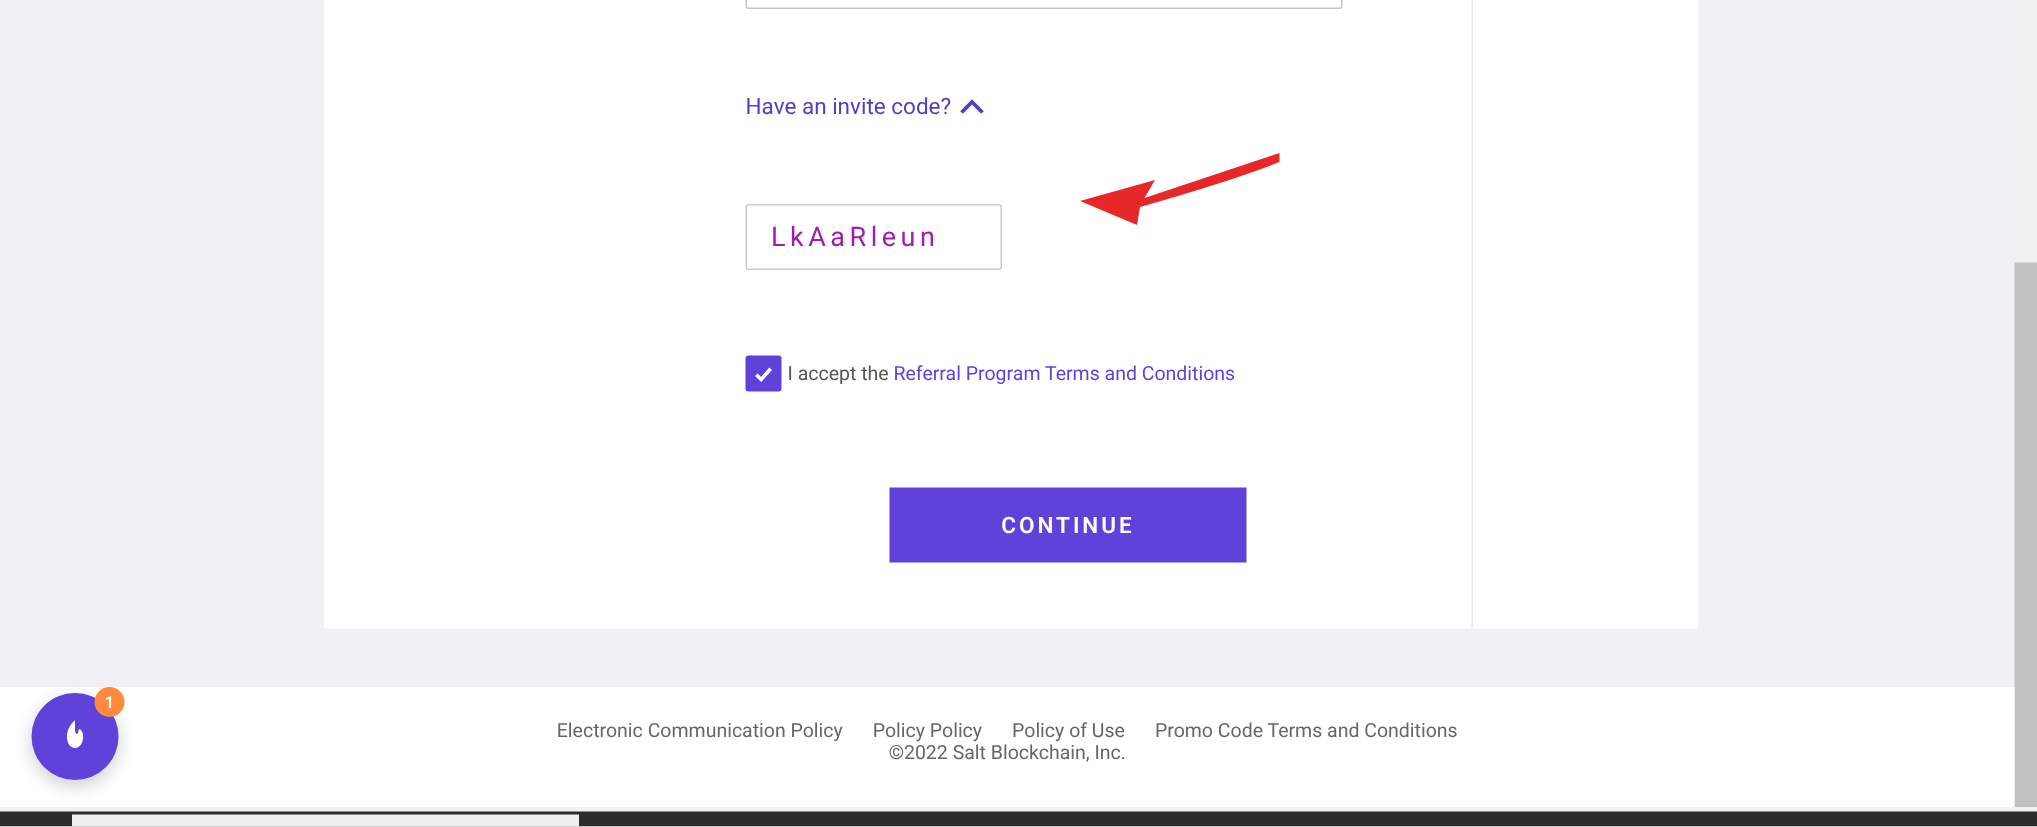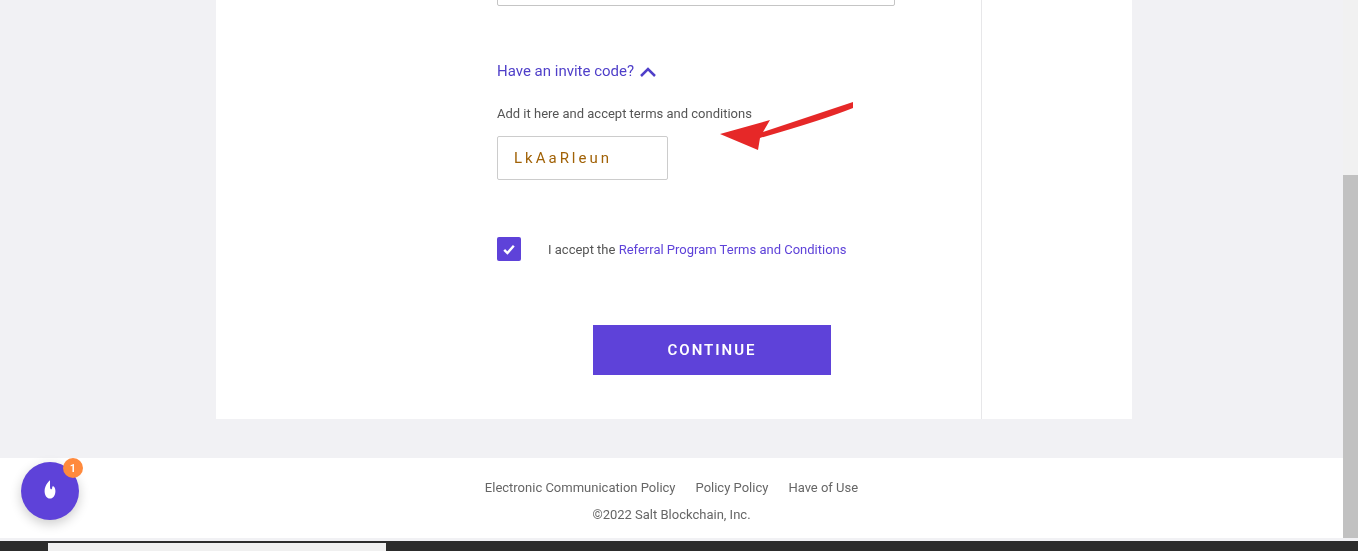--- a/index.html
+++ b/index.html
@@ -58,39 +58,39 @@
     }
     .invite-code-input {
       position: absolute;
       left: 281px;
       top: 136px;
       width: 171px;
       height: 44px;
       border: 1px solid #ccc;
       border-radius: 2px;
       padding: 0 16px;
-      font-size: 15px;
+      font-size: 18px;
       letter-spacing: 3px;
       font-family: inherit;
-      color: #a16207;
+      color: #a21caf;
     }
     .arrow-pointer {
       position: absolute;
       left: 492px;
       top: 94px;
       width: 150px;
       height: 60px;
     }
     .checkbox-row {
       position: absolute;
       left: 281px;
       top: 237px;
       display: flex;
       align-items: center;
-      gap: 27px;
+      gap: 4px;
     }
     .checkbox {
       width: 24px;
       height: 24px;
       background: #5e42d9;
       border-radius: 2px;
       display: flex;
       align-items: center;
       justify-content: center;
       cursor: pointer;
@@ -147,21 +147,21 @@
       display: flex;
       justify-content: center;
       gap: 20px;
       font-size: 13px;
       color: #666;
     }
     .footer-links span {
       cursor: pointer;
     }
     .copyright {
-      margin-top: 12px;
+      margin-top: 0;
       font-size: 13px;
       color: #666;
     }
     .floating-badge {
       position: absolute;
       left: 21px;
       bottom: 31px;
       width: 58px;
       height: 58px;
       background: #5e42d9;
@@ -238,21 +238,20 @@
 
   <div class="invite-link">
     <span>Have an invite code?</span>
     <span class="chevron-up">
       <svg width="16" height="10" viewBox="0 0 16 10" fill="none">
           <path d="M1 9 L8 2 L15 9" stroke="#4f3fc9" stroke-width="2.5" fill="none"></path>
         </svg>
     </span>
   </div>
 
-  <div class="helper-text">Add it here and accept terms and conditions</div>
 
   <input type="text" class="invite-code-input" value="LkAaRleun" style="">
 
   <svg class="arrow-pointer" viewBox="0 0 150 60">
     <path d="M 145 8 Q 115 18 55 38 L 62 26 L 12 40 L 50 56 L 52 44 Q 115 26 145 14 Z" fill="#e62828"></path>
   </svg>
 
   <div class="checkbox-row">
     <div class="checkbox">
       <svg viewBox="0 0 20 20">
@@ -264,21 +263,22 @@
     </div>
   </div>
 
   <button class="continue-btn">CONTINUE</button>
 </div>
 
 <div class="footer">
   <div class="footer-links">
     <span>Electronic Communication Policy</span>
     <span>Policy Policy</span>
-    <span>Have of Use</span>
+    <span>Policy of Use</span>
+    <span>Promo Code Terms and Conditions</span>
   </div>
   <div class="copyright">©2022 Salt Blockchain, Inc.</div>
 </div>
 
 <div class="floating-badge">
   <svg viewBox="0 0 24 24">
     <path d="M12 2 C12 2 7 6 7 12 C7 16 9 19 12 19 C15 19 17 16 17 12 C17 8 14 6 14 9 C14 11 12 11 12 8 C12 5 12 2 12 2 Z"></path>
   </svg>
   <div class="notif-count">1</div>
 </div>

